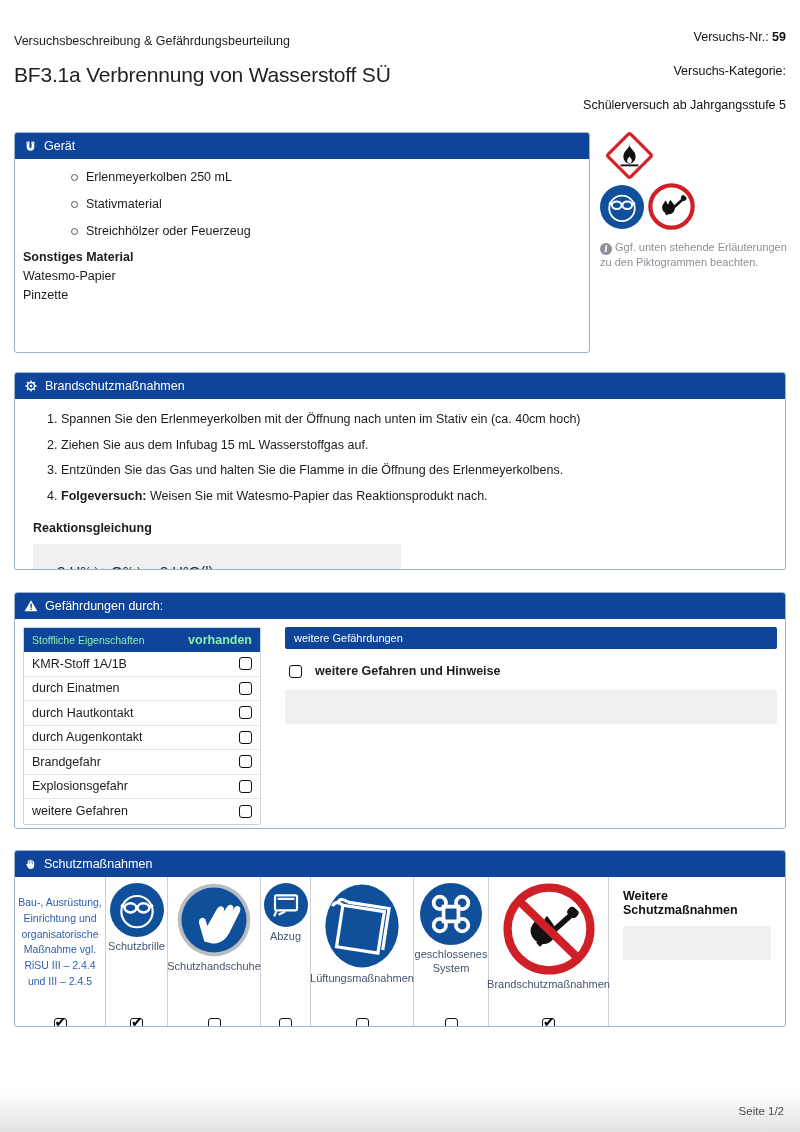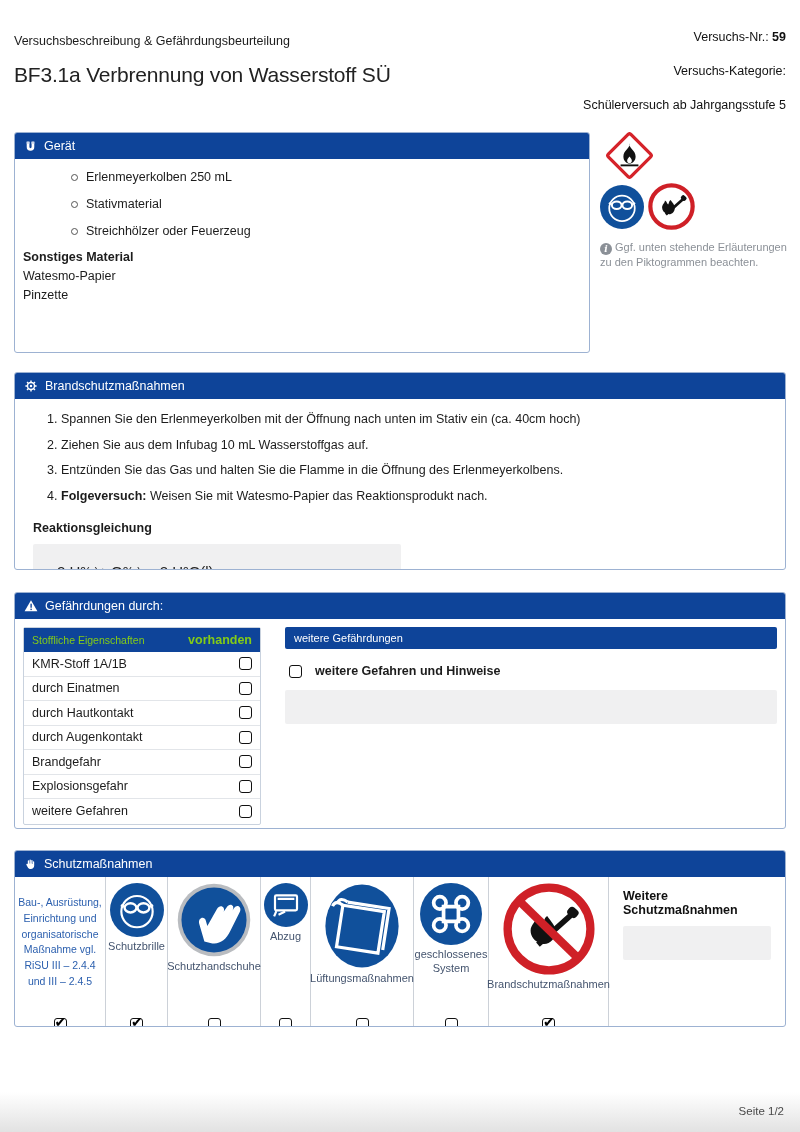--- a/index.html
+++ b/index.html
@@ -51,21 +51,21 @@
   ol.steps{padding-left:36px;font-size:12.5px;}
   ol.steps li{margin-bottom:8px;line-height:1.4;}
   .rg-label{font-weight:700;font-size:12.5px;margin:16px 0 9px 8px;}
   .eq-box{margin-left:8px;width:368px;height:54px;background:#f0f0f1;border-radius:2px;display:flex;align-items:center;padding-left:24px;font-size:15px;color:#222;}
   .eq-box sub{font-size:10px;}
 
   
   #gefaehr{top:592px;left:14px;width:772px;height:237px;}
   .gf-body{display:flex;gap:24px;padding:8px;}
   .gtable{width:238px;border:1px solid #c9d2de;border-radius:2px;font-size:12.5px;flex:0 0 auto;}
-  .gt-head{background:var(--blue);color:#84cc16;display:flex;justify-content:space-between;align-items:center;padding:5px 8px;}
+  .gt-head{background:var(--blue);color:#86efac;display:flex;justify-content:space-between;align-items:center;padding:5px 8px;}
   .gt-h1{font-size:10.5px;}
   .gt-h2{font-size:12.5px;font-weight:700;}
   .gt-row{display:flex;justify-content:space-between;align-items:center;padding:4px 8px;border-bottom:1px solid #e2e5e9;height:24.5px;}
   .gt-row:last-child{border-bottom:none;}
   .gf-right{flex:1;}
   .wg-head{height:22px;background:var(--blue);color:#fff;border-radius:2px;display:flex;align-items:center;padding:0 9px;font-size:11px;}
   .wg-row{display:flex;align-items:center;gap:13px;margin:15px 0 0 4px;font-size:12.5px;font-weight:700;}
   .wg-input{margin-top:12px;height:34px;background:#f0f0f1;border-radius:2px;}
 
   
@@ -156,21 +156,21 @@
           <circle cx="10" cy="10" r="5"></circle>
           <path d="M10 2v3M10 15v3M2 10h3M15 10h3M4.3 4.3l2.1 2.1M13.6 13.6l2.1 2.1M15.7 4.3l-2.1 2.1M6.4 13.6l-2.1 2.1"></path>
         </g>
         <circle cx="10" cy="10" r="1.8" fill="#fff"></circle>
       </svg>
       <span>Brandschutzmaßnahmen</span>
     </div>
     <div class="d-body">
       <ol class="steps">
         <li>Spannen Sie den Erlenmeyerkolben mit der Öffnung nach unten im Stativ ein (ca. 40cm hoch)</li>
-        <li>Ziehen Sie aus dem Infubag 10 mL Wasserstoffgas auf.</li>
+        <li>Ziehen Sie aus dem Infubag 15 mL Wasserstoffgas auf.</li>
         <li>Entzünden Sie das Gas und halten Sie die Flamme in die Öffnung des Erlenmeyerkolbens.</li>
         <li><b>Folgeversuch:</b><span> Weisen Sie mit Watesmo-Papier das Reaktionsprodukt nach.</span></li>
       </ol>
       <div class="rg-label">Reaktionsgleichung</div>
       <div class="eq-box">
         <span>2 H</span>
           <sub>2(g)</sub>
           <span> + O</span>
           <sub>2(g)</sub>
           <span> → 2 H</span>

